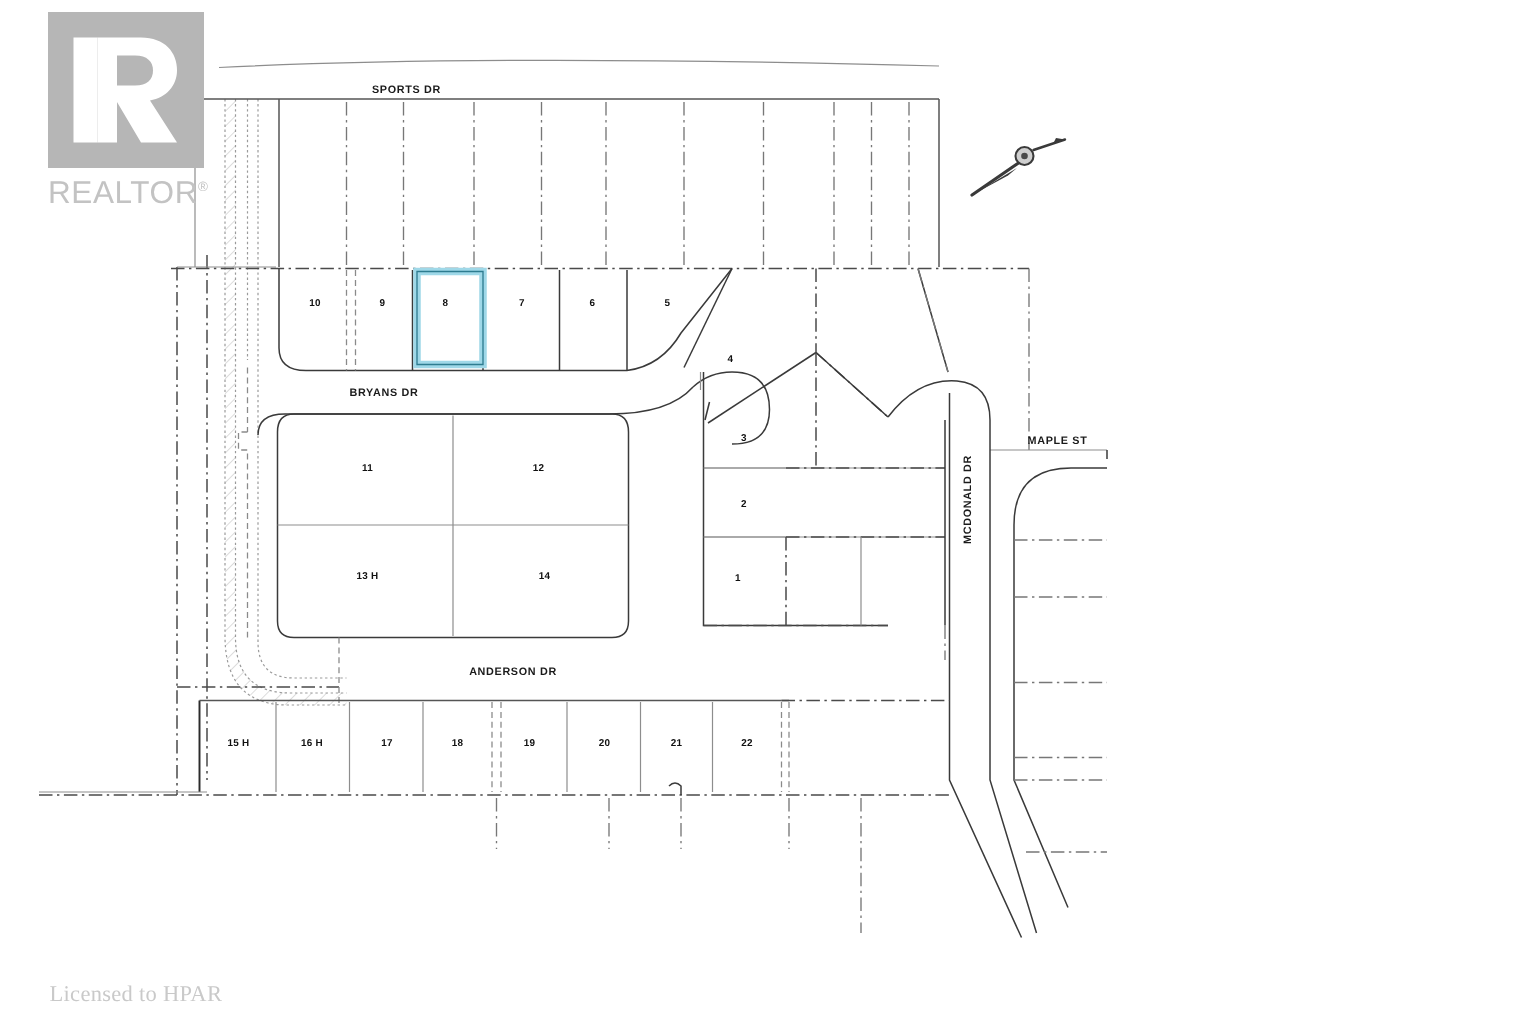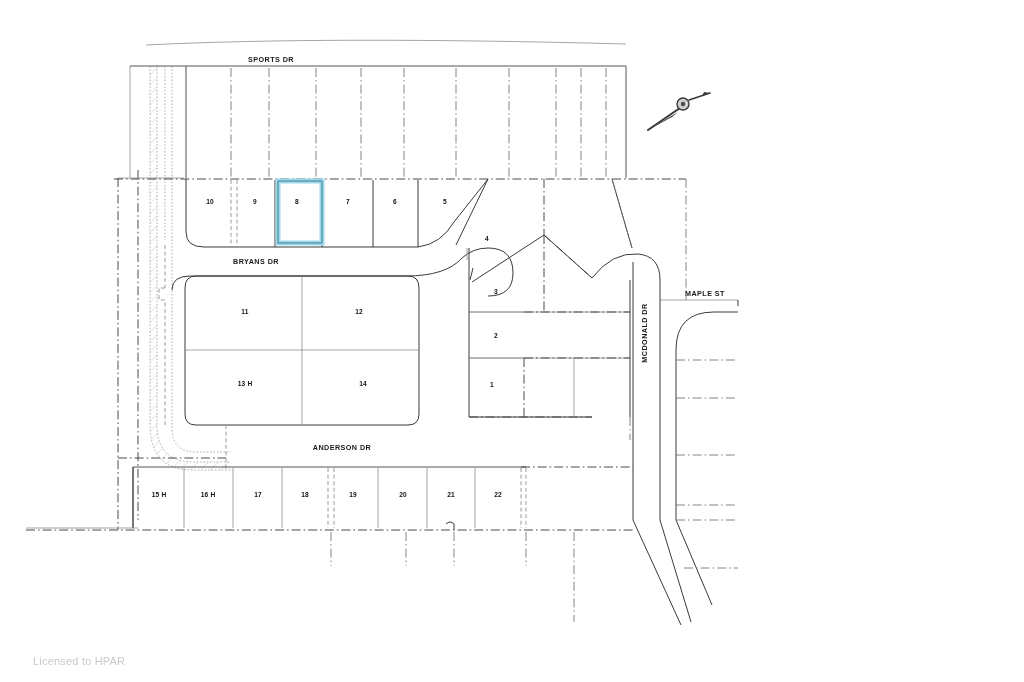--- a/index.html
+++ b/index.html
@@ -28,22 +28,22 @@
     position:absolute;left:0;top:104px;width:120px;
     font-size:21px;letter-spacing:0.4px;color:#c3c3c3;
     font-family:"Liberation Sans", sans-serif;font-weight:400;
     line-height:24px;white-space:nowrap;
   }
   .wm-reg{font-size:9px;vertical-align:super;}
 
   
   .footer-note{
     position:absolute;left:7px;top:655px;
-    font-size:11px;color:#c9c9c9;letter-spacing:.2px;
-    font-family:Liberation Sans, sans-serif;
+    font-size:15px;color:#c9c9c9;letter-spacing:.2px;
+    font-family:Liberation Serif, serif;
   }
 
   
   text.street{
     font-family:"Liberation Sans", sans-serif;
     font-size:7.2px;font-weight:bold;fill:#1a1a1a;
     letter-spacing:.45px;
   }
   text.lotnum{
     font-family:"Liberation Sans", sans-serif;
@@ -270,16 +270,26 @@
       <text class="lotnum" text-anchor="middle" x="232" y="497">17</text>
       <text class="lotnum" text-anchor="middle" x="279" y="497">18</text>
       <text class="lotnum" text-anchor="middle" x="327" y="497">19</text>
       <text class="lotnum" text-anchor="middle" x="377" y="497">20</text>
       <text class="lotnum" text-anchor="middle" x="425" y="497">21</text>
       <text class="lotnum" text-anchor="middle" x="472" y="497">22</text>
     </g>
 
   </svg>
 
+  <div class="watermark">
+    <div class="wm-box"></div>
+    <svg class="wm-r" viewBox="0 0 104 104">
+      <rect x="17" y="17" width="16" height="70" fill="#ffffff"></rect>
+      <path d="M33,17 L62,17 C78,17 86,27 86,39 C86,49 79,57 68,59
+               L86,87 L62,87 L46,60 L46,87 L33,87 Z" fill="#ffffff"></path>
+      <path d="M46,29 L58,29 C66,29 70,33 70,39 C70,45 66,49 58,49 L46,49 Z" fill="#b6b6b6"></path>
+    </svg>
+    <div class="wm-text"><span>REALTOR</span><span class="wm-reg">®</span></div>
+  </div>
 
   <div class="footer-note">Licensed to HPAR</div>
 
 </div>
 
 </body></html>

